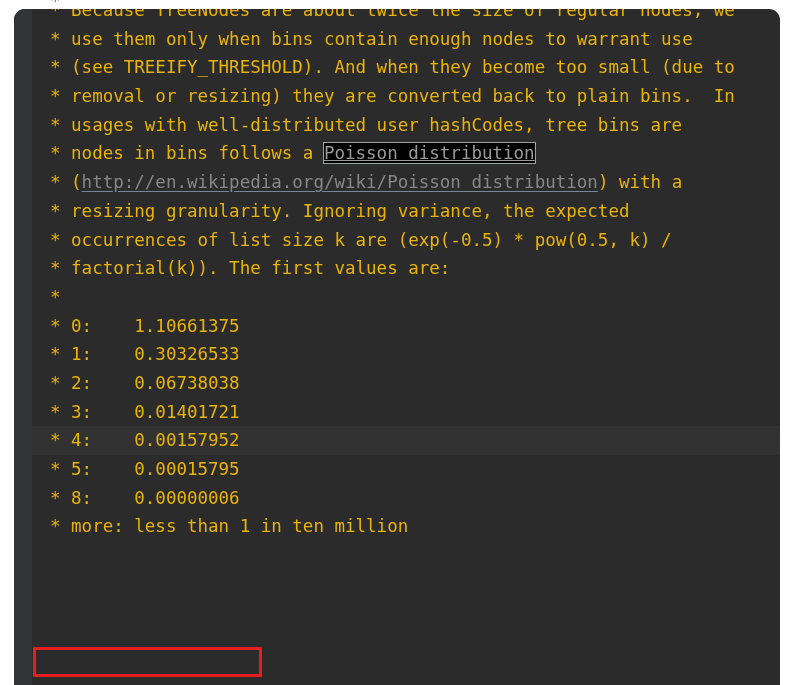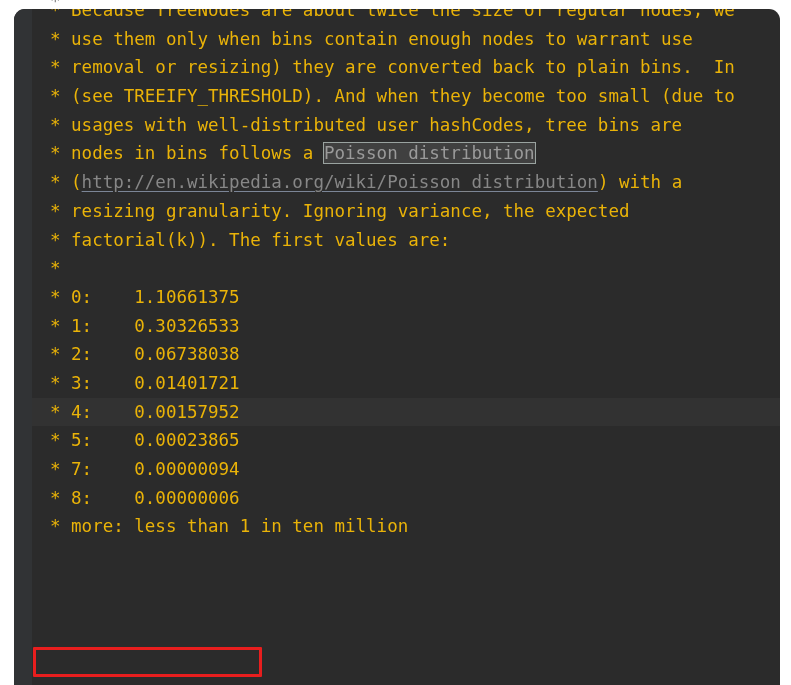--- a/index.html
+++ b/index.html
@@ -83,23 +83,24 @@
   .code-line.current-line {
     background: #323232;
   }
 
   .code-line .tok-comment {
     color: #eab308;
   }
 
   
   .hl-match {
-    background: #404040;
+    background: #000000;
     outline: 1px solid #9aa3a0;
     color: #9a9a9a;
+    text-decoration: underline;
   }
 
   
   .tok-link {
     color: #878787;
     text-decoration: underline;
     text-decoration-color: #7b8596;
     text-underline-offset: 3px;
   }
 
@@ -147,35 +148,35 @@
   <div class="top-sliver">
     <div class="sliver-text">*</div>
   </div>
 
   <div class="editor-panel">
     <div class="editor-gutter"></div>
     <div class="code-area">
       <div class="code-lines" id="code-lines">
           <div class="code-line"><span class="tok-comment">* Because TreeNodes are about twice the size of regular nodes, we</span></div>
           <div class="code-line"><span class="tok-comment">* use them only when bins contain enough nodes to warrant use</span></div>
+          <div class="code-line"><span class="tok-comment">* (see TREEIFY_THRESHOLD). And when they become too small (due to</span></div>
           <div class="code-line"><span class="tok-comment">* removal or resizing) they are converted back to plain bins.  In</span></div>
-          <div class="code-line"><span class="tok-comment">* (see TREEIFY_THRESHOLD). And when they become too small (due to</span></div>
           <div class="code-line"><span class="tok-comment">* usages with well-distributed user hashCodes, tree bins are</span></div>
           <div class="code-line"><span class="tok-comment">* nodes in bins follows a </span><span class="hl-match">Poisson distribution</span></div>
           <div class="code-line"><span class="tok-comment">* (</span><span class="tok-link">http://en.wikipedia.org/wiki/Poisson_distribution</span><span class="tok-comment">) with a</span></div>
           <div class="code-line"><span class="tok-comment">* resizing granularity. Ignoring variance, the expected</span></div>
+          <div class="code-line"><span class="tok-comment">* occurrences of list size k are (exp(-0.5) * pow(0.5, k) /</span></div>
           <div class="code-line"><span class="tok-comment">* factorial(k)). The first values are:</span></div>
           <div class="code-line"><span class="tok-comment">*</span></div>
           <div class="code-line"><span class="tok-comment">* 0:    1.10661375</span></div>
           <div class="code-line"><span class="tok-comment">* 1:    0.30326533</span></div>
           <div class="code-line"><span class="tok-comment">* 2:    0.06738038</span></div>
           <div class="code-line"><span class="tok-comment">* 3:    0.01401721</span></div>
           <div class="code-line current-line"><span class="tok-comment">* 4:    0.00157952</span></div>
-          <div class="code-line"><span class="tok-comment">* 5:    0.00023865</span></div>
-          <div class="code-line"><span class="tok-comment">* 7:    0.00000094</span></div>
+          <div class="code-line"><span class="tok-comment">* 5:    0.00015795</span></div>
           <div class="code-line"><span class="tok-comment">* 8:    0.00000006</span></div>
           <div class="code-line"><span class="tok-comment">* more: less than 1 in ten million</span></div>
         </div>
     </div>
   </div>
 
   <div class="annotation-rect"></div>
 
 </div>
 

